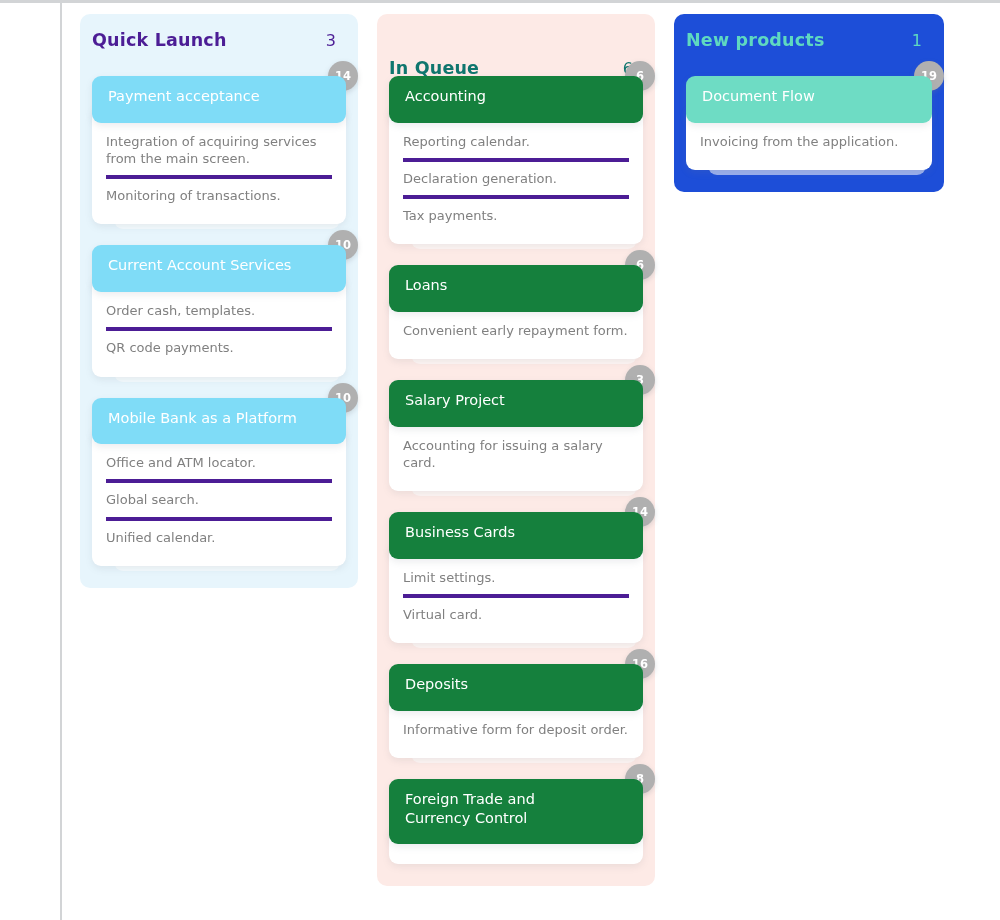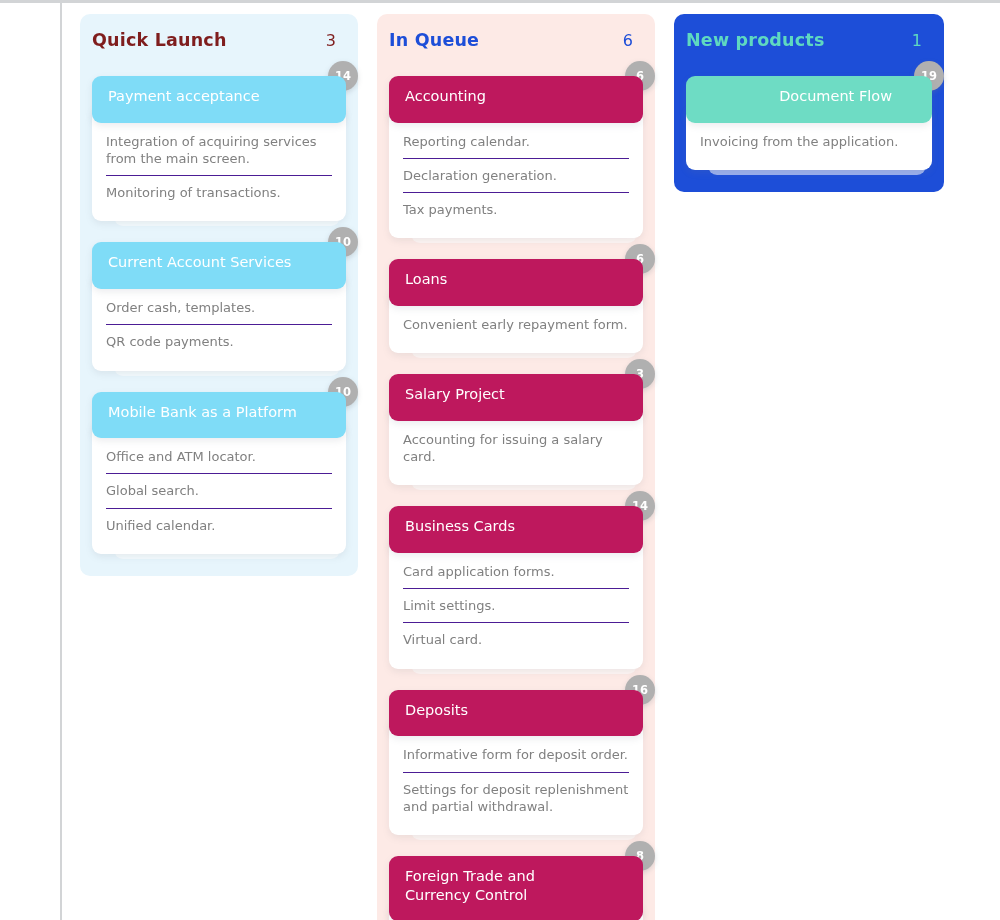--- a/index.html
+++ b/index.html
@@ -72,22 +72,22 @@
   }
   .column-title {
     font-size: 17.5px;
     font-weight: bold;
     letter-spacing: 0.2px;
   }
   .column-count {
     font-size: 16px;
     font-weight: normal;
   }
-  .col-quick .column-title, .col-quick .column-count { color: #7f1d1d; }
-  .col-queue .column-title, .col-queue .column-count { color: #1d4ed8; }
+  .col-quick .column-title, .col-quick .column-count { color: #4c1d95; }
+  .col-queue .column-title, .col-queue .column-count { color: #0f766e; margin-top: 28px; }
   .col-new   .column-title, .col-new   .column-count { color: #5fd9c0; }
 
   .cards { padding: 0 12px 0 12px; }
 
   
   .card {
     position: relative;
     margin-bottom: 21px;
   }
   .card:last-child { margin-bottom: 0; }
@@ -112,22 +112,22 @@
     padding: 11px 40px 17px 16px;
     color: #ffffff;
     font-size: 14.5px;
     line-height: 1.28;
     min-height: 40px;
     display: flex;
     align-items: center;
     box-shadow: 0 3px 7px rgba(120,130,140,0.14);
   }
   .col-quick .card-head { background: #7fdcf7; }
-  .col-queue .card-head { background: #be185d; }
-  .col-new   .card-head { background: #6edcc4; justify-content: flex-end; }
+  .col-queue .card-head { background: #15803d; }
+  .col-new   .card-head { background: #6edcc4; }
 
   
   .card-badge {
     position: absolute;
     z-index: 2;
     top: -15px;
     right: -12px;
     width: 30px;
     height: 30px;
     border-radius: 50%;
@@ -139,21 +139,21 @@
     align-items: center;
     justify-content: center;
     box-shadow: 0 2px 5px rgba(120,130,140,0.25);
   }
 
   .card-item {
     font-size: 13px;
     line-height: 1.33;
     color: #808080;
     padding: 8px 0 8px 0;
-    border-top: 1px solid #4c1d95;
+    border-top: 4px solid #4c1d95;
   }
   .card-item:first-child { border-top: none; padding-top: 2px; }
 
   
   .card-shadow {
     position: absolute;
     left: 22px;
     right: 6px;
     bottom: -5px;
     height: 12px;
@@ -252,34 +252,32 @@
               <div class="card-item">Accounting for issuing a salary card.</div>
             </div>
             <div class="card-shadow"></div>
           </div>
           <div class="card">
             <div class="card-badge">14</div>
             <div class="card-head">
               <span>Business Cards</span>
             </div>
             <div class="card-body">
-              <div class="card-item">Card application forms.</div>
               <div class="card-item">Limit settings.</div>
               <div class="card-item">Virtual card.</div>
             </div>
             <div class="card-shadow"></div>
           </div>
           <div class="card">
             <div class="card-badge">16</div>
             <div class="card-head">
               <span>Deposits</span>
             </div>
             <div class="card-body">
               <div class="card-item">Informative form for deposit order.</div>
-              <div class="card-item">Settings for deposit replenishment and partial withdrawal.</div>
             </div>
             <div class="card-shadow"></div>
           </div>
           <div class="card">
             <div class="card-badge">8</div>
             <div class="card-head">
               <span>Foreign Trade and Currency Control</span>
             </div>
             <div class="card-body"></div>
           </div>

